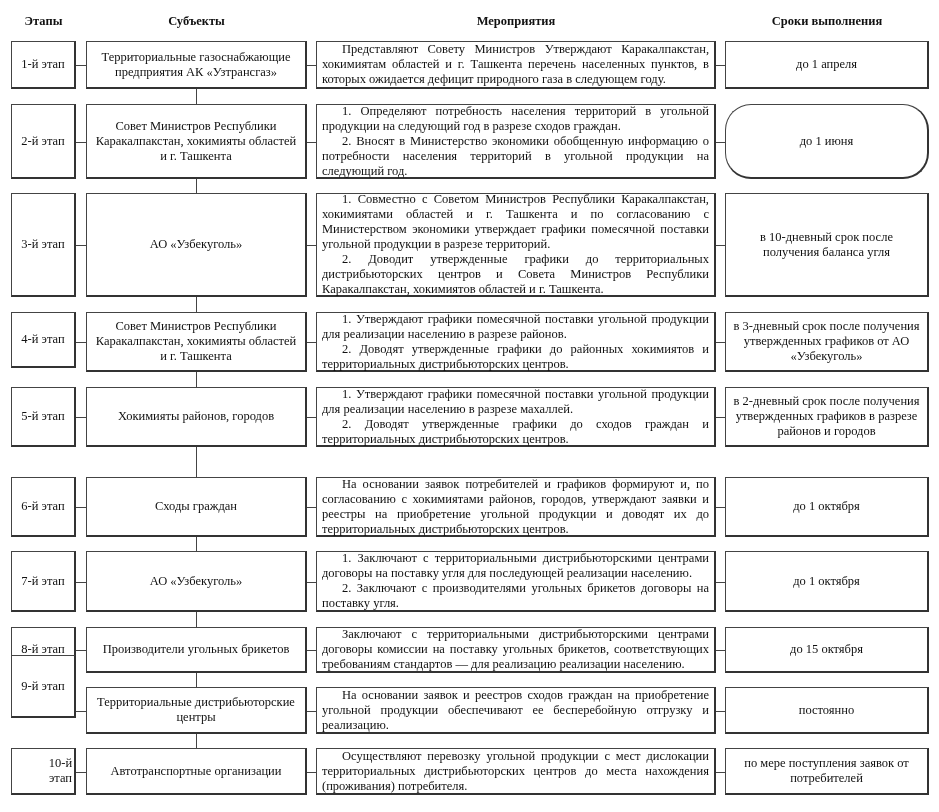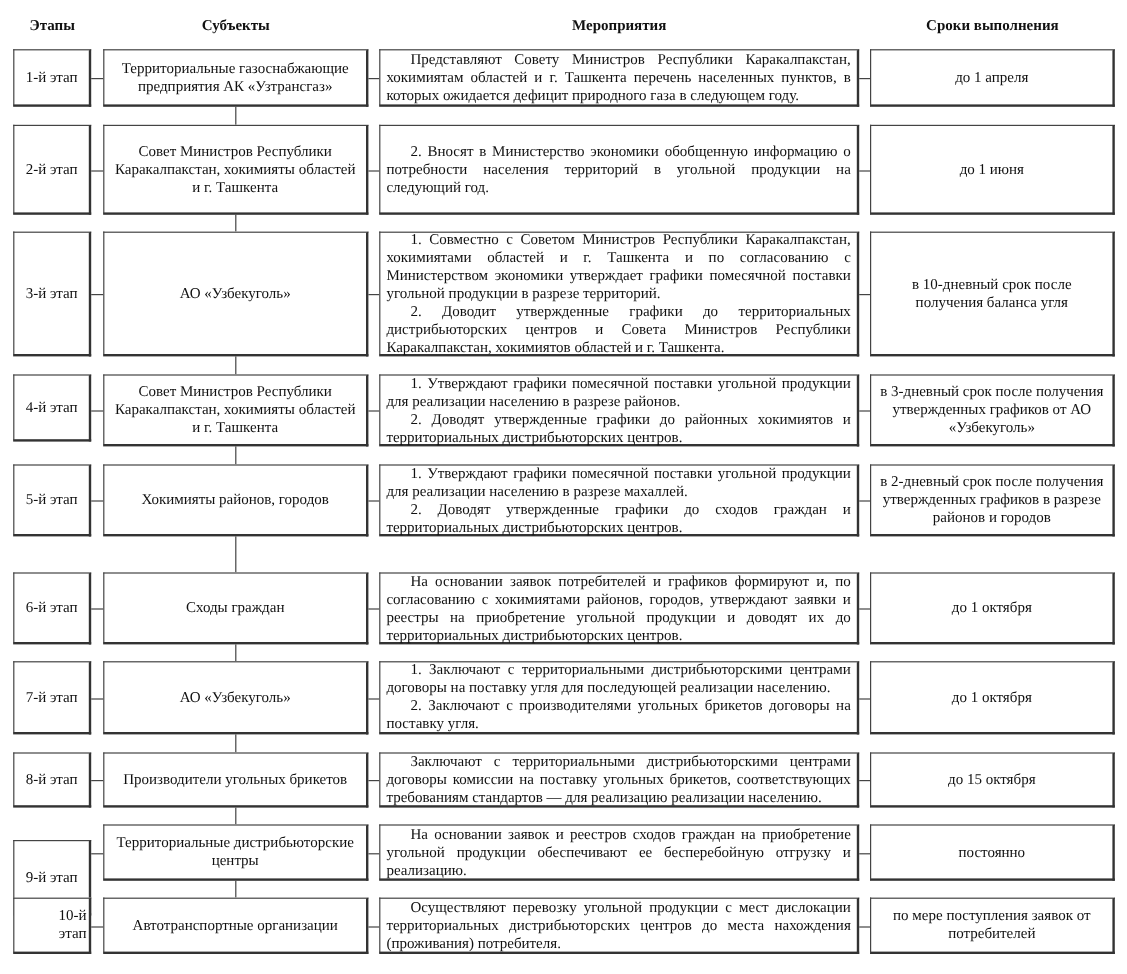--- a/index.html
+++ b/index.html
@@ -27,39 +27,40 @@
 <div class="hdr" style="left:725px;width:204px;">Сроки выполнения</div>
 
 <div id="diagram">
     <div class="box stage" style="top: 41px; height: 48px;">
       <span>1-й этап</span>
     </div>
     <div class="box subj" style="top: 41px; height: 48px;">
       <span>Территориальные газоснабжающие предприятия АК «Узтрансгаз»</span>
     </div>
     <div class="box meas" style="top: 41px; height: 48px;">
-      <p>Представляют Совету Министров Республики Каракалпакстан, хокимиятам областей и г. Ташкента перечень населенных пунктов, в которых ожидается дефицит природного газа в следующем году.</p>
+      <p>Представляют Совету Министров Утверждают Каракалпакстан, хокимиятам областей и г. Ташкента перечень населенных пунктов, в которых ожидается дефицит природного газа в следующем году.</p>
     </div>
     <div class="box dead" style="top: 41px; height: 48px;">
       <span>до 1 апреля</span>
     </div>
     <div class="hline" style="left: 76px; width: 10px; top: 65px;"></div>
     <div class="hline" style="left: 307px; width: 9px; top: 65px;"></div>
     <div class="hline" style="left: 716px; width: 9px; top: 65px;"></div>
     <div class="vline" style="top: 89px; height: 15px;"></div>
     <div class="box stage" style="top: 104px; height: 75px;">
       <span>2-й этап</span>
     </div>
     <div class="box subj" style="top: 104px; height: 75px;">
       <span>Совет Министров Республики Каракалпакстан, хокимияты областей и г. Ташкента</span>
     </div>
     <div class="box meas" style="top: 104px; height: 75px;">
+      <p>1. Определяют потребность населения территорий в угольной продукции на следующий год в разрезе сходов граждан.</p>
       <p>2. Вносят в Министерство экономики обобщенную информацию о потребности населения территорий в угольной продукции на следующий год.</p>
     </div>
-    <div class="box dead" style="top: 104px; height: 75px;">
+    <div class="box dead" style="top: 104px; height: 75px; border-radius: 26px;">
       <span>до 1 июня</span>
     </div>
     <div class="hline" style="left: 76px; width: 10px; top: 141.5px;"></div>
     <div class="hline" style="left: 307px; width: 9px; top: 141.5px;"></div>
     <div class="hline" style="left: 716px; width: 9px; top: 141.5px;"></div>
     <div class="vline" style="top: 179px; height: 14px;"></div>
     <div class="box stage" style="top: 193px; height: 104px;">
       <span>3-й этап</span>
     </div>
     <div class="box subj" style="top: 193px; height: 104px;">
@@ -152,21 +153,21 @@
     <div class="box meas" style="top: 627px; height: 46px;">
       <p>Заключают с территориальными дистрибьюторскими центрами договоры комиссии на поставку угольных брикетов, соответствующих требованиям стандартов — для реализацию реализации населению.</p>
     </div>
     <div class="box dead" style="top: 627px; height: 46px;">
       <span>до 15 октября</span>
     </div>
     <div class="hline" style="left: 76px; width: 10px; top: 650px;"></div>
     <div class="hline" style="left: 307px; width: 9px; top: 650px;"></div>
     <div class="hline" style="left: 716px; width: 9px; top: 650px;"></div>
     <div class="vline" style="top: 673px; height: 14px;"></div>
-    <div class="box stage" style="top: 700px; height: 63px;">
+    <div class="box stage" style="top: 655px; height: 63px;">
       <span>9-й этап</span>
     </div>
     <div class="box subj" style="top: 687px; height: 47px;">
       <span>Территориальные дистрибьюторские центры</span>
     </div>
     <div class="box meas" style="top: 687px; height: 47px;">
       <p>На основании заявок и реестров сходов граждан на приобретение угольной продукции обеспечивают ее бесперебойную отгрузку и реализацию.</p>
     </div>
     <div class="box dead" style="top: 687px; height: 47px;">
       <span>постоянно</span>

